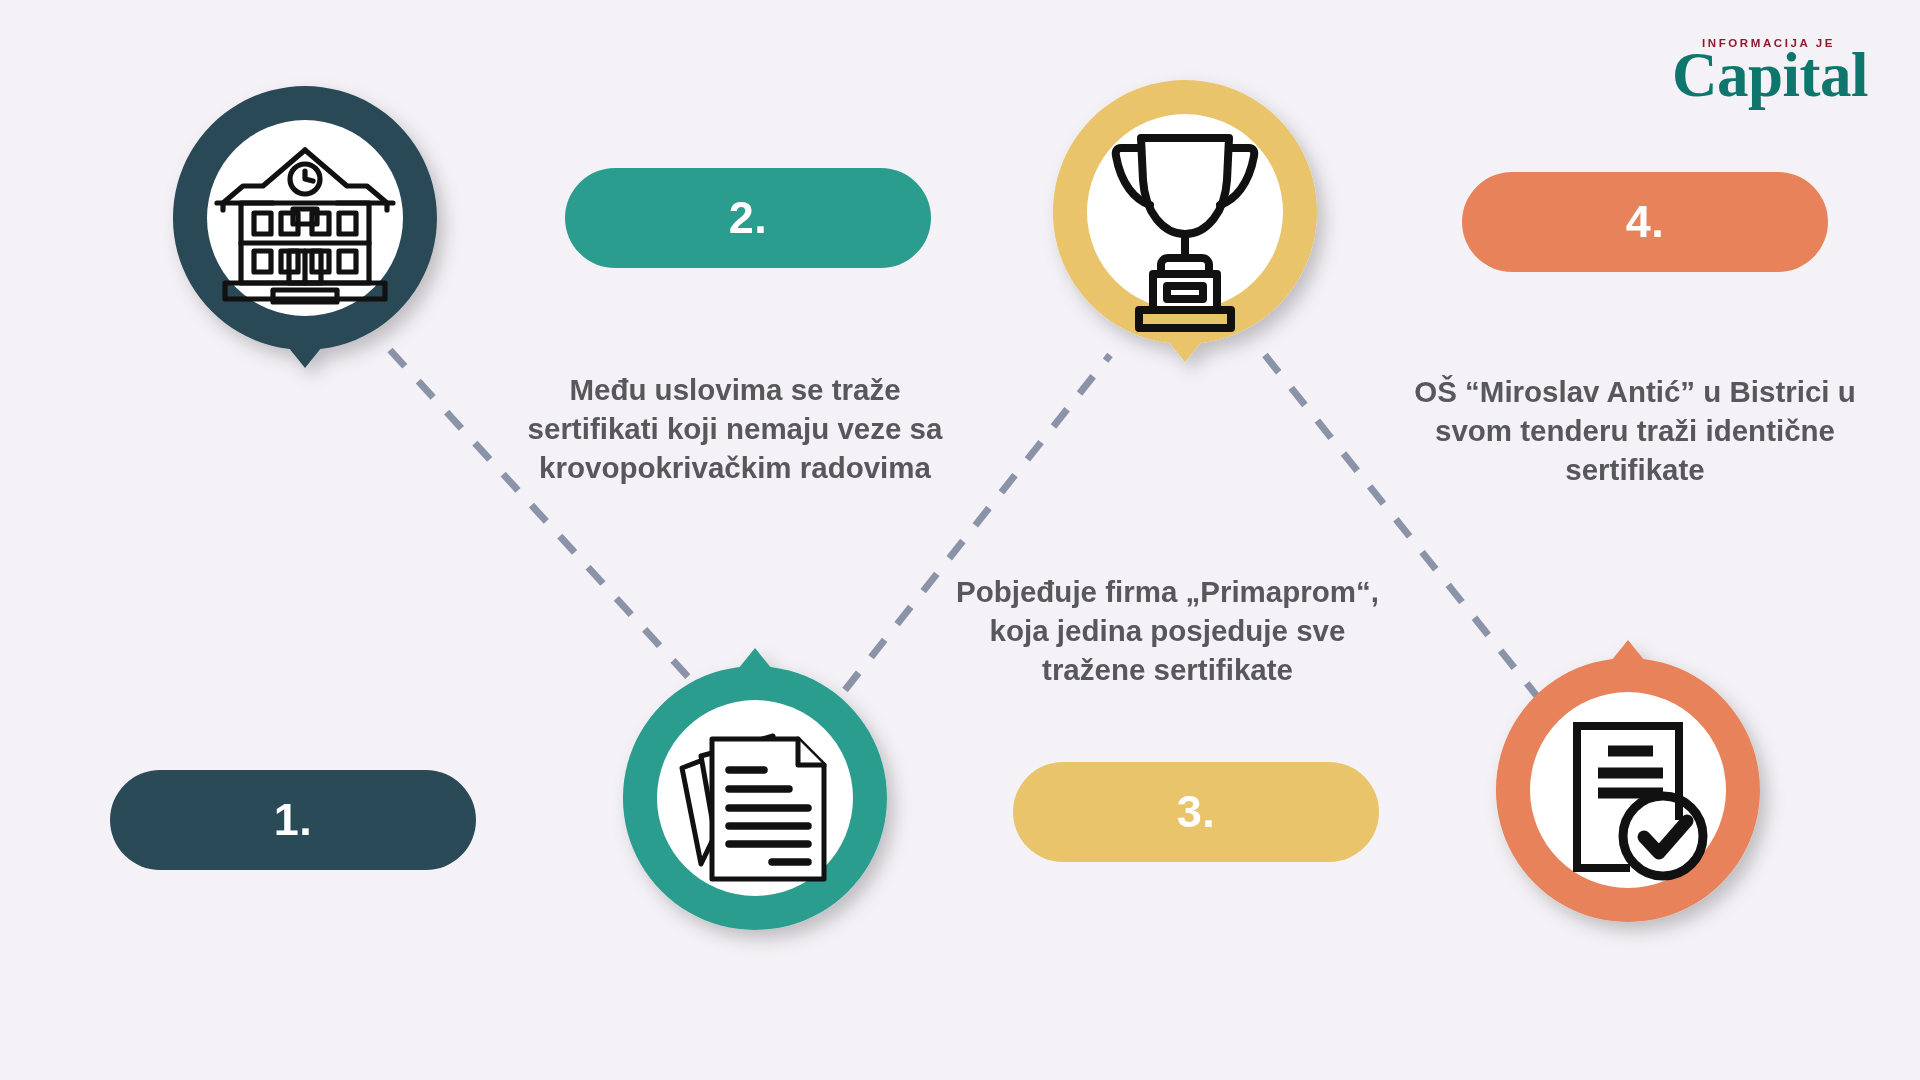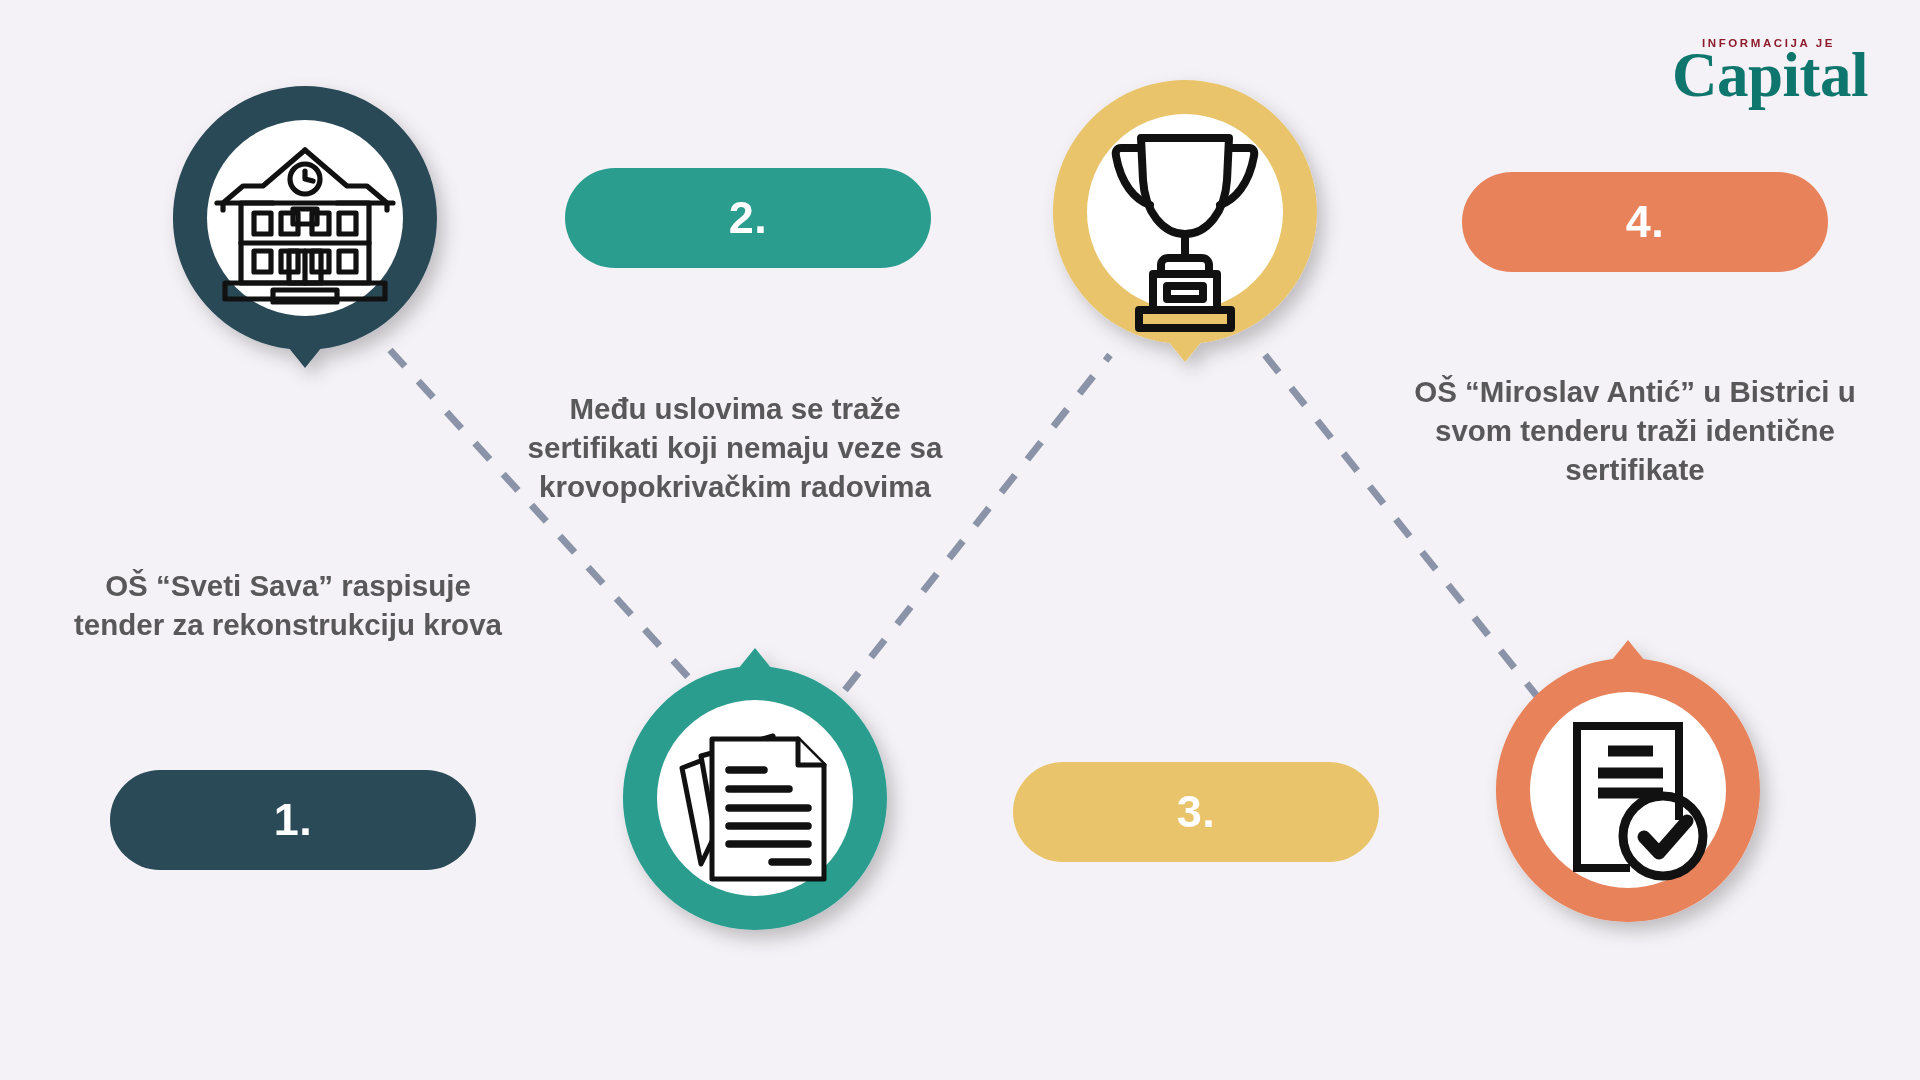--- a/index.html
+++ b/index.html
@@ -92,21 +92,21 @@
     z-index: 5;
     color: #58585a;
     font-size: 29.5px;
     font-weight: 700;
     line-height: 1.33;
     text-align: center;
     font-family: "Liberation Sans", sans-serif;
   }
 
   .cap1 { left: 68px;   top: 566px;  width: 440px; }
-  .cap2 { left: 510px;  top: 389px;  width: 450px; }
+  .cap2 { left: 510px;  top: 370px;  width: 450px; }
   .cap3 { left: 955px;  top: 572px;  width: 425px; }
   .cap4 { left: 1410px; top: 372px;  width: 450px; }
 </style>
 </head>
 <body>
 
 <div id="stage">
 
   <svg id="connectors" viewBox="0 0 1920 1080" xmlns="http://www.w3.org/2000/svg">
     <g stroke="#8a93a8" stroke-width="7" stroke-dasharray="22 20" stroke-linecap="butt" fill="none">
@@ -157,21 +157,20 @@
         <rect x="70" y="215" width="160" height="16"></rect>
         <rect x="118" y="222" width="64" height="12"></rect>
       </g>
     </svg>
   </div>
 
   <div class="badge" style="left:110px; top:770px; background:#2a4a57;">
     <span>1.</span>
   </div>
 
-  <div class="caption cap1">OŠ “Sveti Sava” raspisuje tender za rekonstrukciju krova</div>
 
   <div class="pin" style="left:605px; top:648px;">
     <svg width="300" height="300" viewBox="0 0 300 300" xmlns="http://www.w3.org/2000/svg">
       <defs>
         <filter id="sh2" x="-40%" y="-40%" width="190%" height="190%">
           <feDropShadow dx="7" dy="9" stdDeviation="9" flood-color="#000000" flood-opacity="0.22"></feDropShadow>
         </filter>
       </defs>
       <g filter="url(#sh2)">
         <path d="M150 282 A132 132 0 1 0 149.9 282 Z" fill="#2a9d8f"></path>
@@ -225,20 +224,21 @@
         <rect x="132" y="224" width="36" height="13"></rect>
         <rect x="104" y="248" width="92" height="18"></rect>
       </g>
     </svg>
   </div>
 
   <div class="badge" style="left:1013px; top:762px; background:#e9c46a;">
     <span>3.</span>
   </div>
 
+  <div class="caption cap3">Pobjeđuje firma „Primaprom“, koja jedina posjeduje sve tražene sertifikate</div>
 
   <div class="pin" style="left:1478px; top:640px;">
     <svg width="300" height="300" viewBox="0 0 300 300" xmlns="http://www.w3.org/2000/svg">
       <defs>
         <filter id="sh4" x="-40%" y="-40%" width="190%" height="190%">
           <feDropShadow dx="7" dy="9" stdDeviation="9" flood-color="#000000" flood-opacity="0.22"></feDropShadow>
         </filter>
       </defs>
       <g filter="url(#sh4)">
         <path d="M150 282 A132 132 0 1 0 149.9 282 Z" fill="#e8825a"></path>

